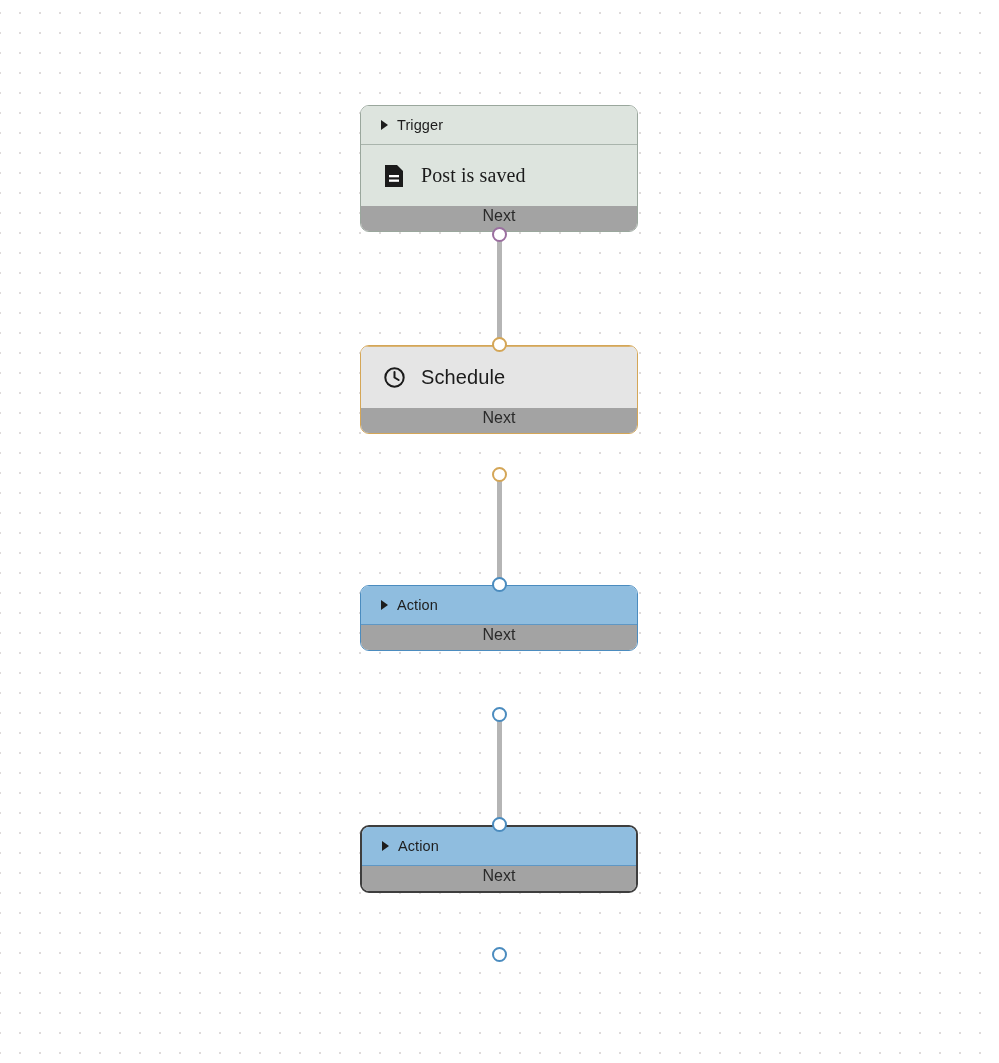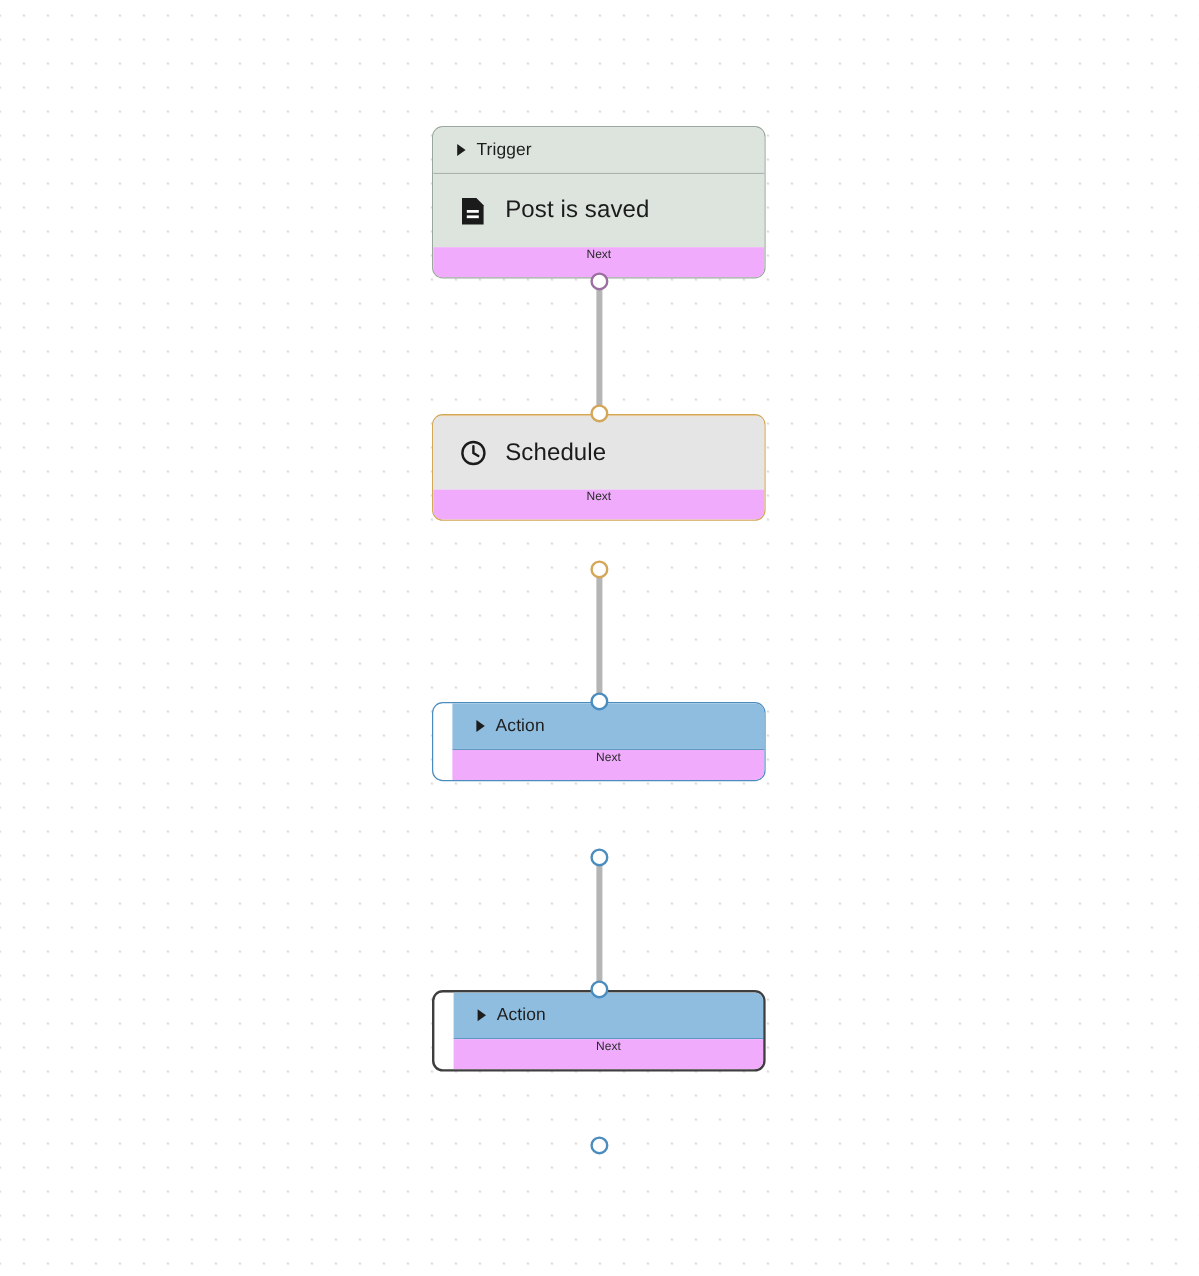--- a/index.html
+++ b/index.html
@@ -89,25 +89,25 @@
     margin-right: 15px;
     flex: 0 0 auto;
     display: flex;
     align-items: center;
     justify-content: center;
   }
   .node-title { white-space: nowrap; }
 
   .node-footer {
     height: 25px;
-    background-color: #f0abfc;
+    background-color: #a3a3a3;
     display: flex;
     align-items: flex-start;
     justify-content: center;
-    font-size: 10px;
+    font-size: 16px;
     color: #2a2a2a;
     padding-top: 1px;
     box-sizing: border-box;
   }
 
   
   .port {
     position: absolute;
     width: 15px;
     height: 15px;
@@ -116,31 +116,31 @@
     box-sizing: border-box;
     border-width: 2px;
     border-style: solid;
     left: 492px;
     z-index: 20;
   }
 
   
   .theme-trigger { border: 1.6px solid #9aa79d; }
   .theme-trigger .node-header { background-color: #dde4de; }
-  .theme-trigger .node-body   { background-color: #dde4de; }
+  .theme-trigger .node-body   { background-color: #dde4de; font-family: Liberation Serif, serif; }
   .theme-trigger .node-divider{ background-color: #a9b4ac; }
 
   
   .theme-advanced { border: 1.6px solid #d4a657; }
   .theme-advanced .node-header { background-color: #f3dcb2; }
   .theme-advanced .node-body   { background-color: #e5e5e5; }
   .theme-advanced .node-divider{ background-color: #d9b475; }
 
   
-  .theme-action { border: 1.6px solid #4b8cbf; padding-left: 16px; }
+  .theme-action { border: 1.6px solid #4b8cbf; }
   .theme-action .node-header { background-color: #8fbddf; }
   .theme-action .node-body   { background-color: #8fbddf; }
   .theme-action .node-divider{ background-color: #5f97c4; }
 
   
   .theme-action.is-selected { border: 2px solid #3e3e3e; }
 </style>
 </head>
 <body>
 

